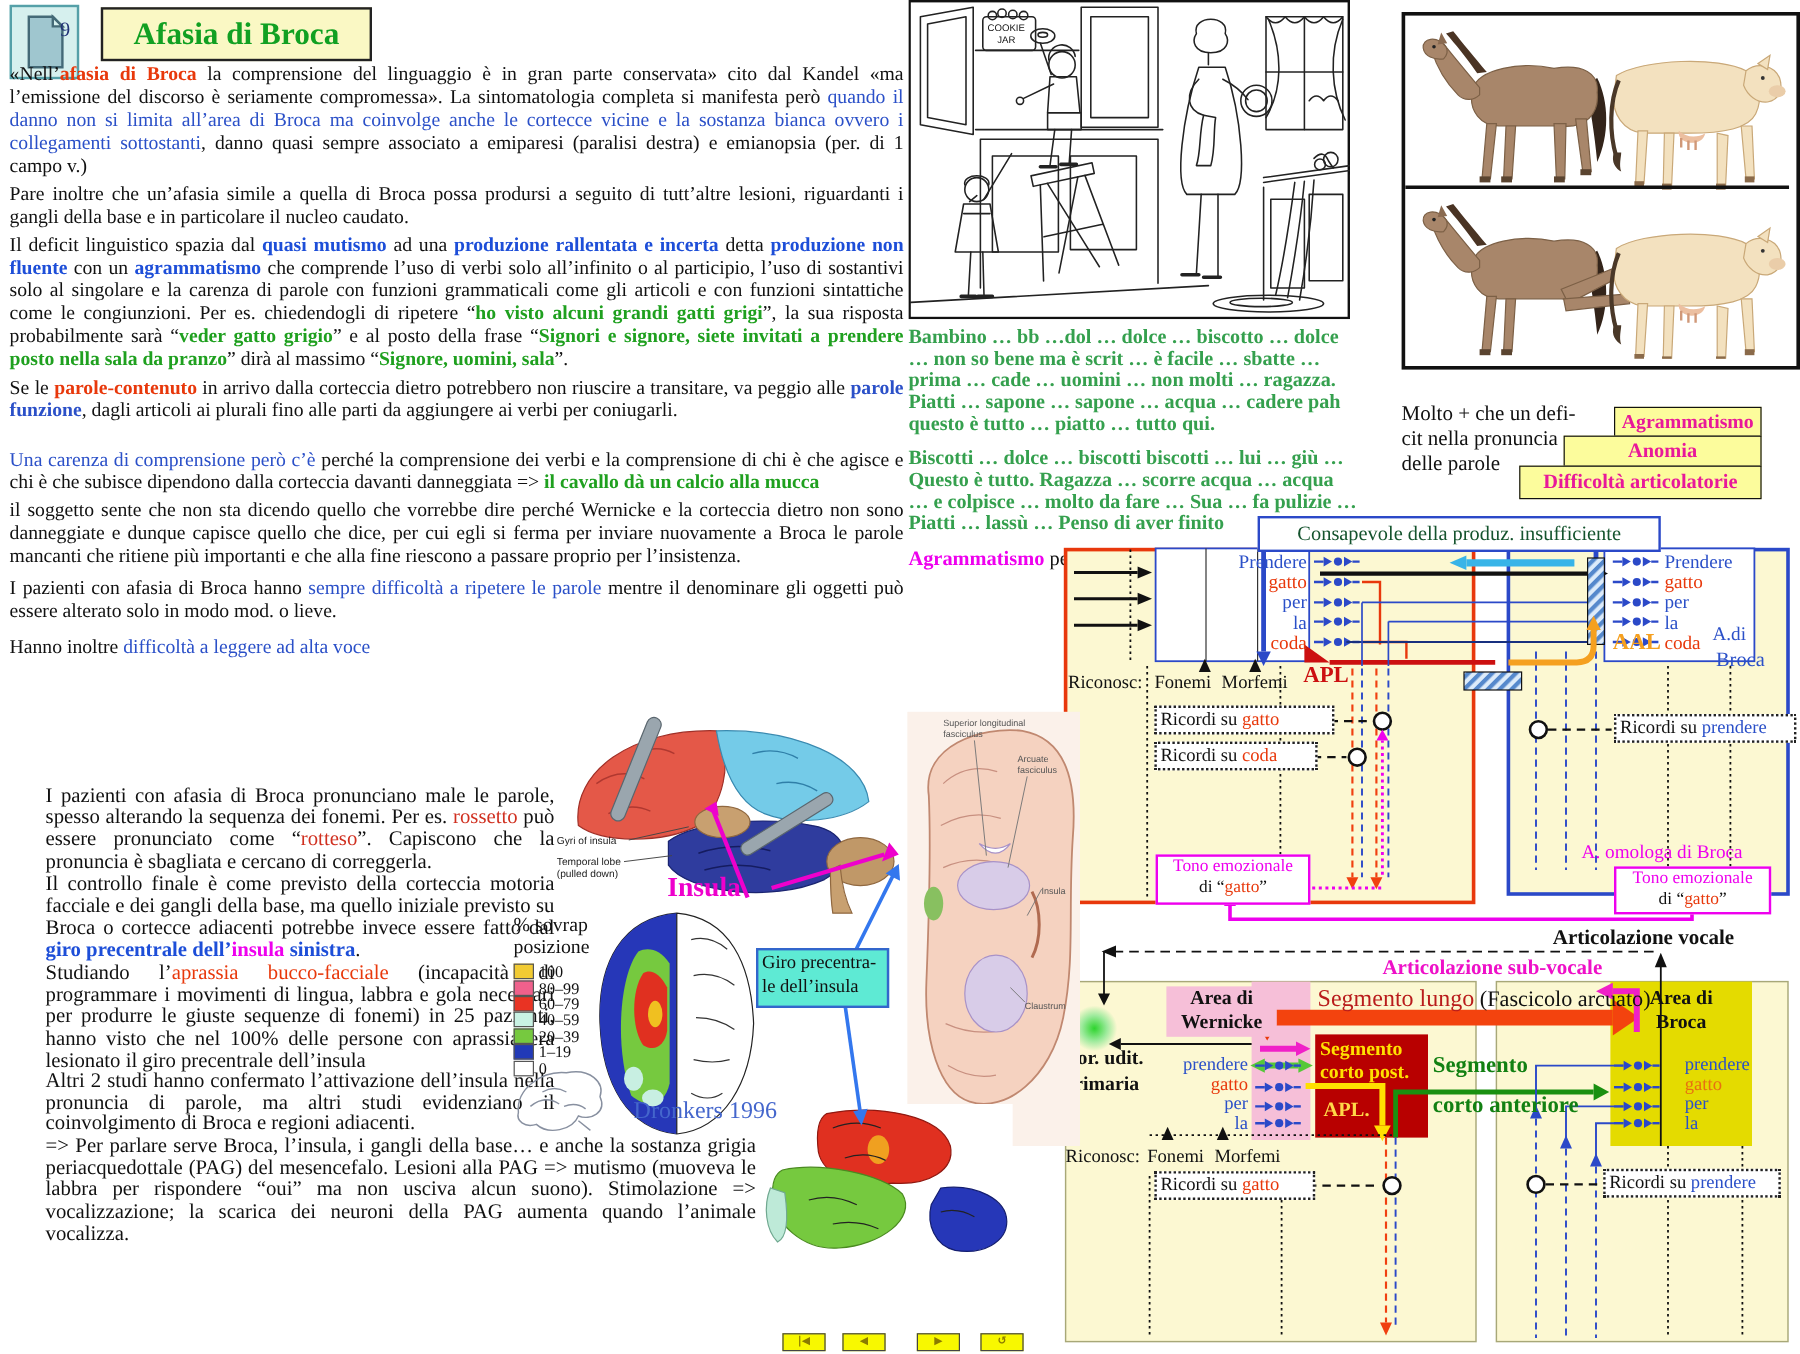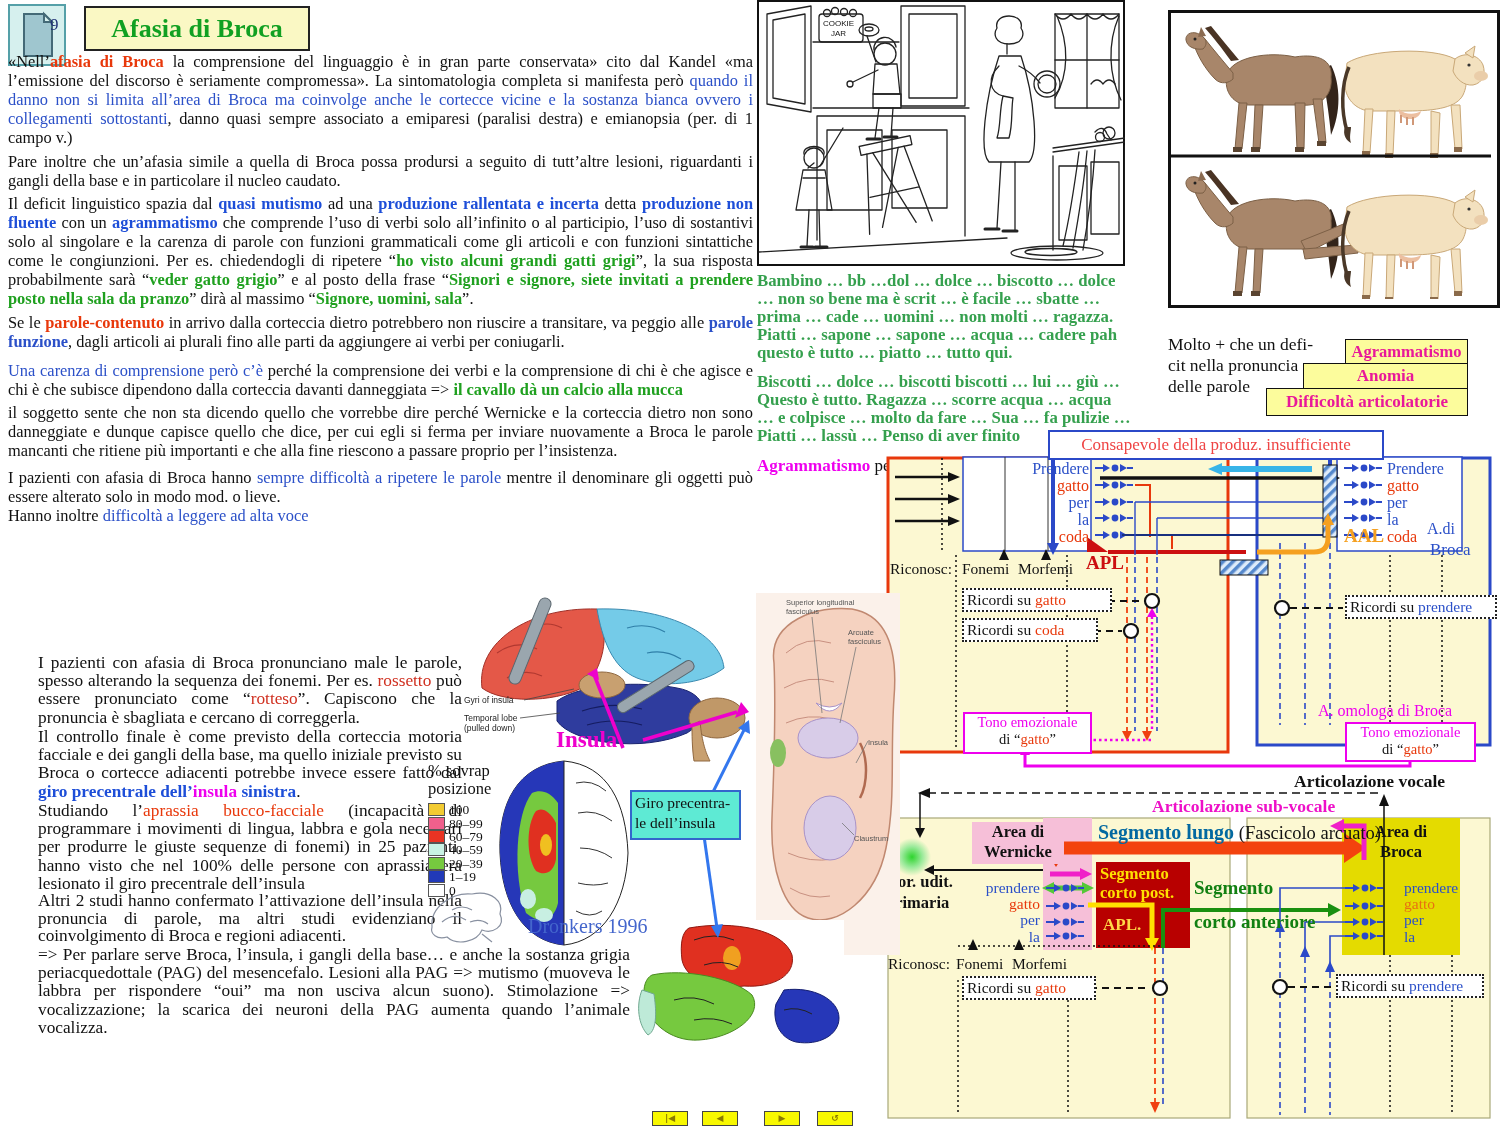--- a/index.html
+++ b/index.html
@@ -73,24 +73,24 @@
   </div>
   <div class="lbl" id="page-num">9</div>
   <div class="abs" id="title-box">
     <span>Afasia di Broca</span>
   </div>
 
   <div class="abs" id="left-col">
     <p><span class="s-k">«Nell’</span><span class="s-rb">afasia di Broca</span><span class="s-k"> la comprensione del linguaggio è in gran parte conservata» cito dal Kandel «ma l’emissione del discorso è seriamente compromessa».  La sintomatologia completa si manifesta però </span><span class="s-b">quando il danno non si limita all’area di Broca ma coinvolge anche le cortecce vicine e la sostanza bianca ovvero i collegamenti sottostanti</span><span class="s-k">, danno quasi sempre associato a emiparesi (paralisi destra) e emianopsia (per. di 1 campo v.)</span></p>
     <p><span class="s-k">Pare inoltre che un’afasia simile a quella di Broca possa prodursi a seguito di tutt’altre lesioni, riguardanti i gangli della base e in particolare il nucleo caudato.</span></p>
     <p><span class="s-k">Il deficit linguistico spazia dal </span><span class="s-m">quasi mutismo</span><span class="s-k"> ad una </span><span class="s-m">produzione rallentata e incerta</span><span class="s-k"> detta </span><span class="s-m">produzione non fluente</span><span class="s-k"> con un </span><span class="s-m">agrammatismo</span><span class="s-k"> che comprende l’uso di verbi solo all’infinito o al participio, l’uso di sostantivi solo al singolare e la carenza di parole con funzioni grammaticali come gli articoli e con funzioni sintattiche come le congiunzioni.  Per es. chiedendogli di ripetere “</span><span class="s-gb">ho visto alcuni grandi gatti grigi</span><span class="s-k">”, la sua risposta probabilmente sarà “</span><span class="s-gb">veder gatto grigio</span><span class="s-k">”   e al posto della frase “</span><span class="s-gb">Signori e signore, siete invitati a prendere posto nella sala da pranzo</span><span class="s-k">” dirà al massimo “</span><span class="s-gb">Signore, uomini, sala</span><span class="s-k">”.</span></p>
-    <p style="margin-bottom:10px"><span class="s-k">Se le </span><span class="s-rb">parole-contenuto</span><span class="s-k"> in arrivo dalla corteccia dietro potrebbero non riuscire a transitare, va peggio alle </span><span class="s-bb">parole funzione</span><span class="s-k">, dagli articoli ai plurali fino alle parti da aggiungere ai verbi per coniugarli.</span></p>
+    <p style="margin-bottom:22px"><span class="s-k">Se le </span><span class="s-rb">parole-contenuto</span><span class="s-k"> in arrivo dalla corteccia dietro potrebbero non riuscire a transitare, va peggio alle </span><span class="s-bb">parole funzione</span><span class="s-k">, dagli articoli ai plurali fino alle parti da aggiungere ai verbi per coniugarli.</span></p>
     <p><span class="s-b">Una carenza di comprensione però c’è</span><span class="s-k"> perché la comprensione dei verbi e la comprensione di chi è che agisce e chi è che subisce dipendono dalla corteccia davanti danneggiata  =&gt; </span><span class="s-gb">il cavallo dà un calcio alla mucca</span></p>
     <p style="margin-bottom:8px"><span class="s-k">il soggetto sente che non sta dicendo quello che vorrebbe dire perché Wernicke e la corteccia dietro non sono danneggiate e dunque capisce quello che dice, per cui egli si ferma per inviare nuovamente a Broca le parole mancanti che ritiene più importanti e che alla fine riescono a passare proprio per l’insistenza.</span></p>
-    <p style="margin-bottom:0"><span class="s-k">I pazienti con afasia di Broca hanno </span><span class="s-b">sempre difficoltà a ripetere le parole</span><span class="s-k"> mentre il denominare gli oggetti può essere alterato solo in modo mod. o lieve.</span></p>
+    <p style="margin-bottom:11px"><span class="s-k">I pazienti con afasia di Broca hanno </span><span class="s-b">sempre difficoltà a ripetere le parole</span><span class="s-k"> mentre il denominare gli oggetti può essere alterato solo in modo mod. o lieve.</span></p>
     <p><span class="s-k"> Hanno inoltre </span><span class="s-b">difficoltà a leggere ad alta voce</span></p>
   </div>
 
   <div class="abs" style="left:757px;top:0;width:416px;height:266px">
     <svg width="368" height="266" viewBox="0 0 368 266">
       <rect x="1" y="1" width="366" height="264" fill="#fff" stroke="#111" stroke-width="2"></rect>
       <g stroke="#222" fill="none" stroke-width="1.3" stroke-linecap="round" stroke-linejoin="round">
         <path d="M10,14 L54,6 L54,112 L10,104 Z"></path>
         <path d="M16,20 L48,14 L48,104 L16,98 Z"></path>
         <path d="M56,42 H142"></path>
@@ -353,21 +353,21 @@
       </g>
       <polygon points="265,192 275,192 270,183" fill="#EE00EE"></polygon>
 
       <path d="M143,329 V341 H528 V336" stroke="#EE00EE" stroke-width="3" fill="none"></path>
       <polygon points="138,330 148,330 143,321" fill="#EE00EE"></polygon>
       <circle cx="201" cy="317" r="3.5" fill="#2233BB"></circle>
       <circle cx="470" cy="327" r="3.5" fill="#2233BB"></circle>
     </svg>
 
     <div class="lbl" style="left:166px;top:5px;width:332px;height:26px;border:2.5px solid #2B49C8;background:#fff;
-         color:#ef4444;font-size:17px;text-align:center;line-height:26px">Consapevole della produz. insufficiente</div>
+         color:#14532d;font-size:17px;text-align:center;line-height:26px">Consapevole della produz. insufficiente</div>
     <div class="abs wcol" style="left:85px;top:36px;width:122px;text-align:right">
       <div class="wrow"><span class="s-b">Prendere</span></div>
       <div class="wrow"><span class="s-r">gatto</span></div>
       <div class="wrow"><span class="s-b">per</span></div>
       <div class="wrow"><span class="s-b">la</span></div>
       <div class="wrow"><span class="s-r">coda</span></div>
     </div>
     <div class="abs wcol" style="left:505px;top:36px;width:75px">
       <div class="wrow"><span class="s-b">Prendere</span></div>
       <div class="wrow"><span class="s-r">gatto</span></div>
@@ -488,21 +488,21 @@
       <circle cx="398" cy="217" r="7" fill="#fff" stroke="#111" stroke-width="2.2"></circle>
     </svg>
 
     <div class="lbl" style="left:412px;top:2px;font-weight:bold;font-size:17.5px">Articolazione vocale</div>
     <div class="lbl" style="left:270px;top:27px;font-weight:bold;font-size:17.5px;color:#EE10C8">Articolazione sub-vocale</div>
     <div class="lbl" style="left:90px;top:52px;width:92px;height:42px;background:#F6BFD8;font-weight:bold;font-size:16.5px;text-align:center;line-height:20px">
       <div>Area di</div>
         <div>Wernicke</div>
     </div>
     <div class="lbl" style="left:216px;top:52px;font-size:18.5px">
-      <span style="color:#0369a1;font-weight:bold;font-size:20px">Segmento lungo</span><span> (Fascicolo arcuato)</span>
+      <span style="color:#b91c1c;font-weight:normal;font-size:20px">Segmento lungo</span><span> (Fascicolo arcuato)</span>
     </div>
     <div class="lbl" style="left:218px;top:94px;color:#FFE000;font-weight:bold;font-size:16.5px;line-height:19px">
       <div>Segmento</div>
         <div>corto post.</div>
     </div>
     <div class="lbl" style="left:221px;top:146px;color:#FFD848;font-weight:bold;font-size:17px">APL.</div>
     <div class="lbl" style="left:312px;top:108px;color:#128012;font-weight:bold;font-size:19px">Segmento</div>
     <div class="lbl" style="left:312px;top:142px;color:#128012;font-weight:bold;font-size:19px">corto anteriore</div>
     <div class="lbl" style="left:486px;top:52px;width:66px;font-weight:bold;font-size:16.5px;text-align:center;line-height:20px">
       <div>Area di</div>

